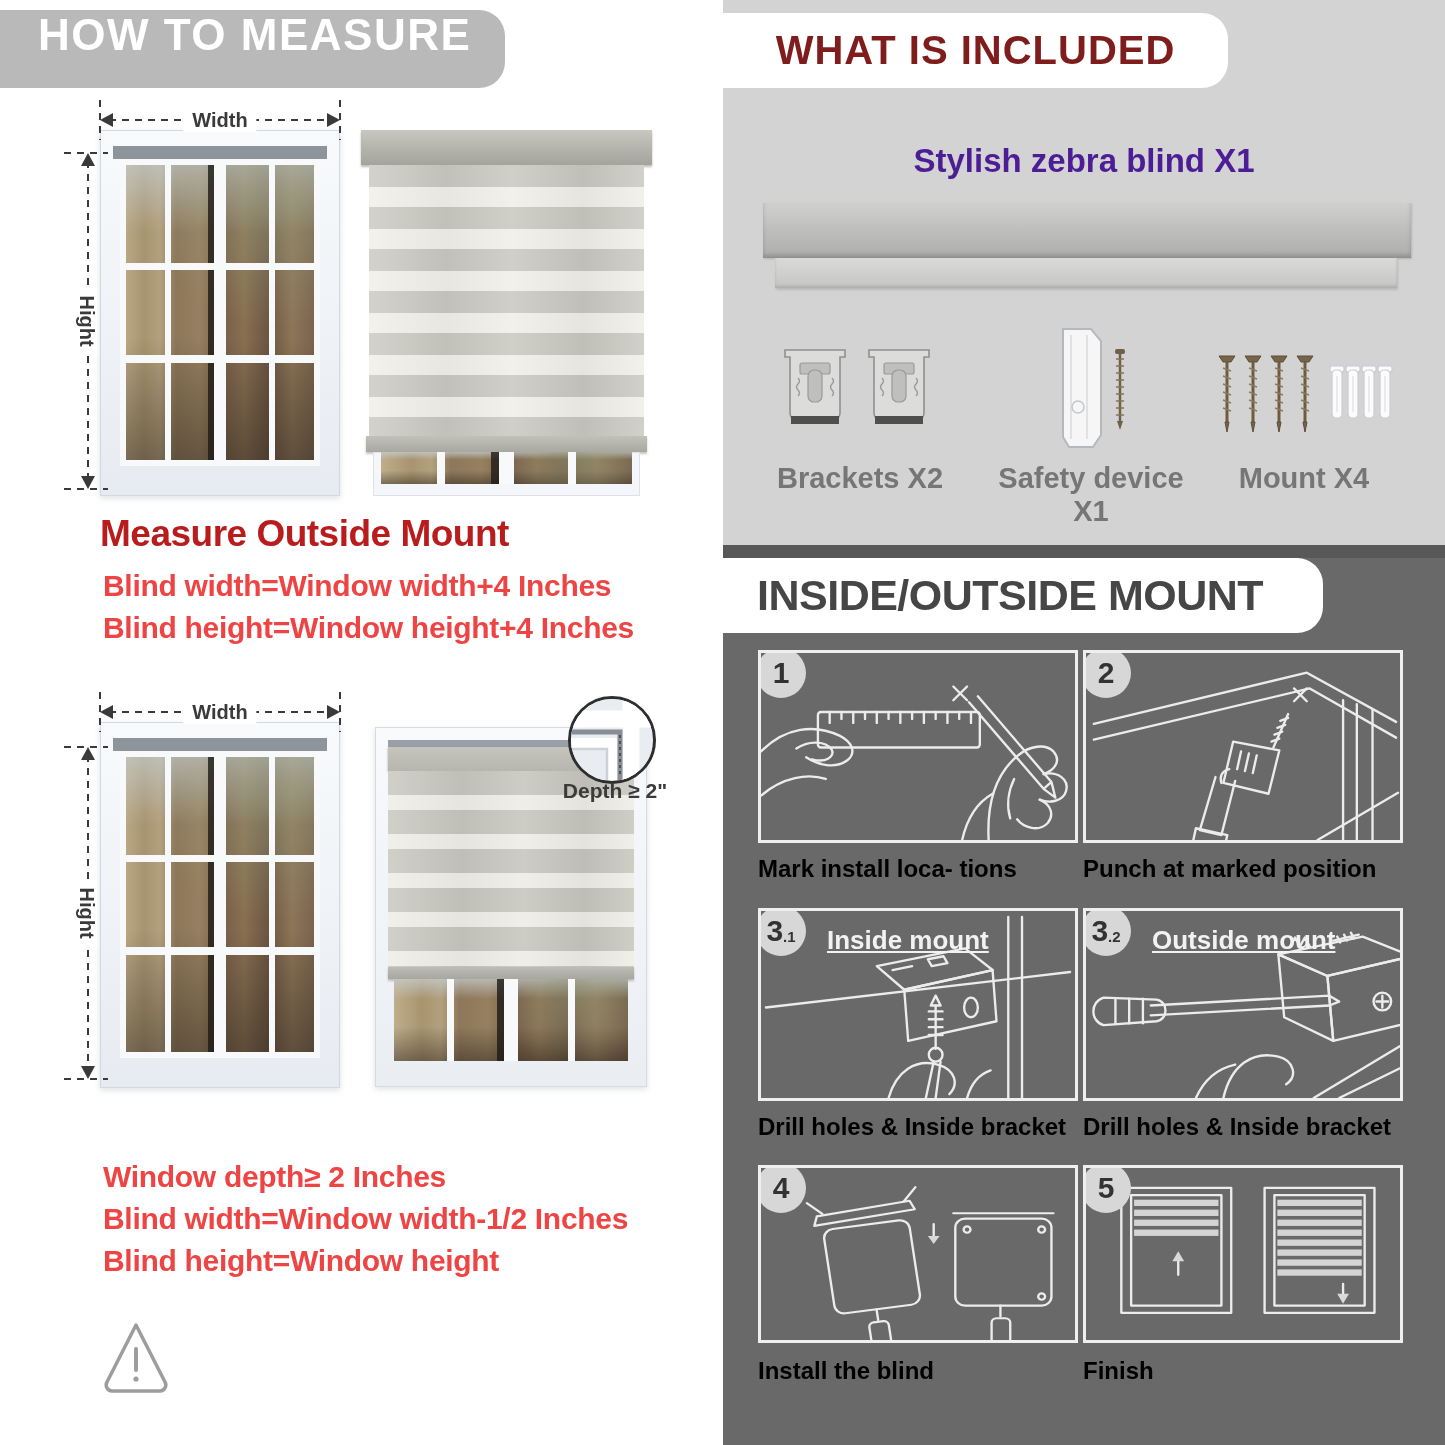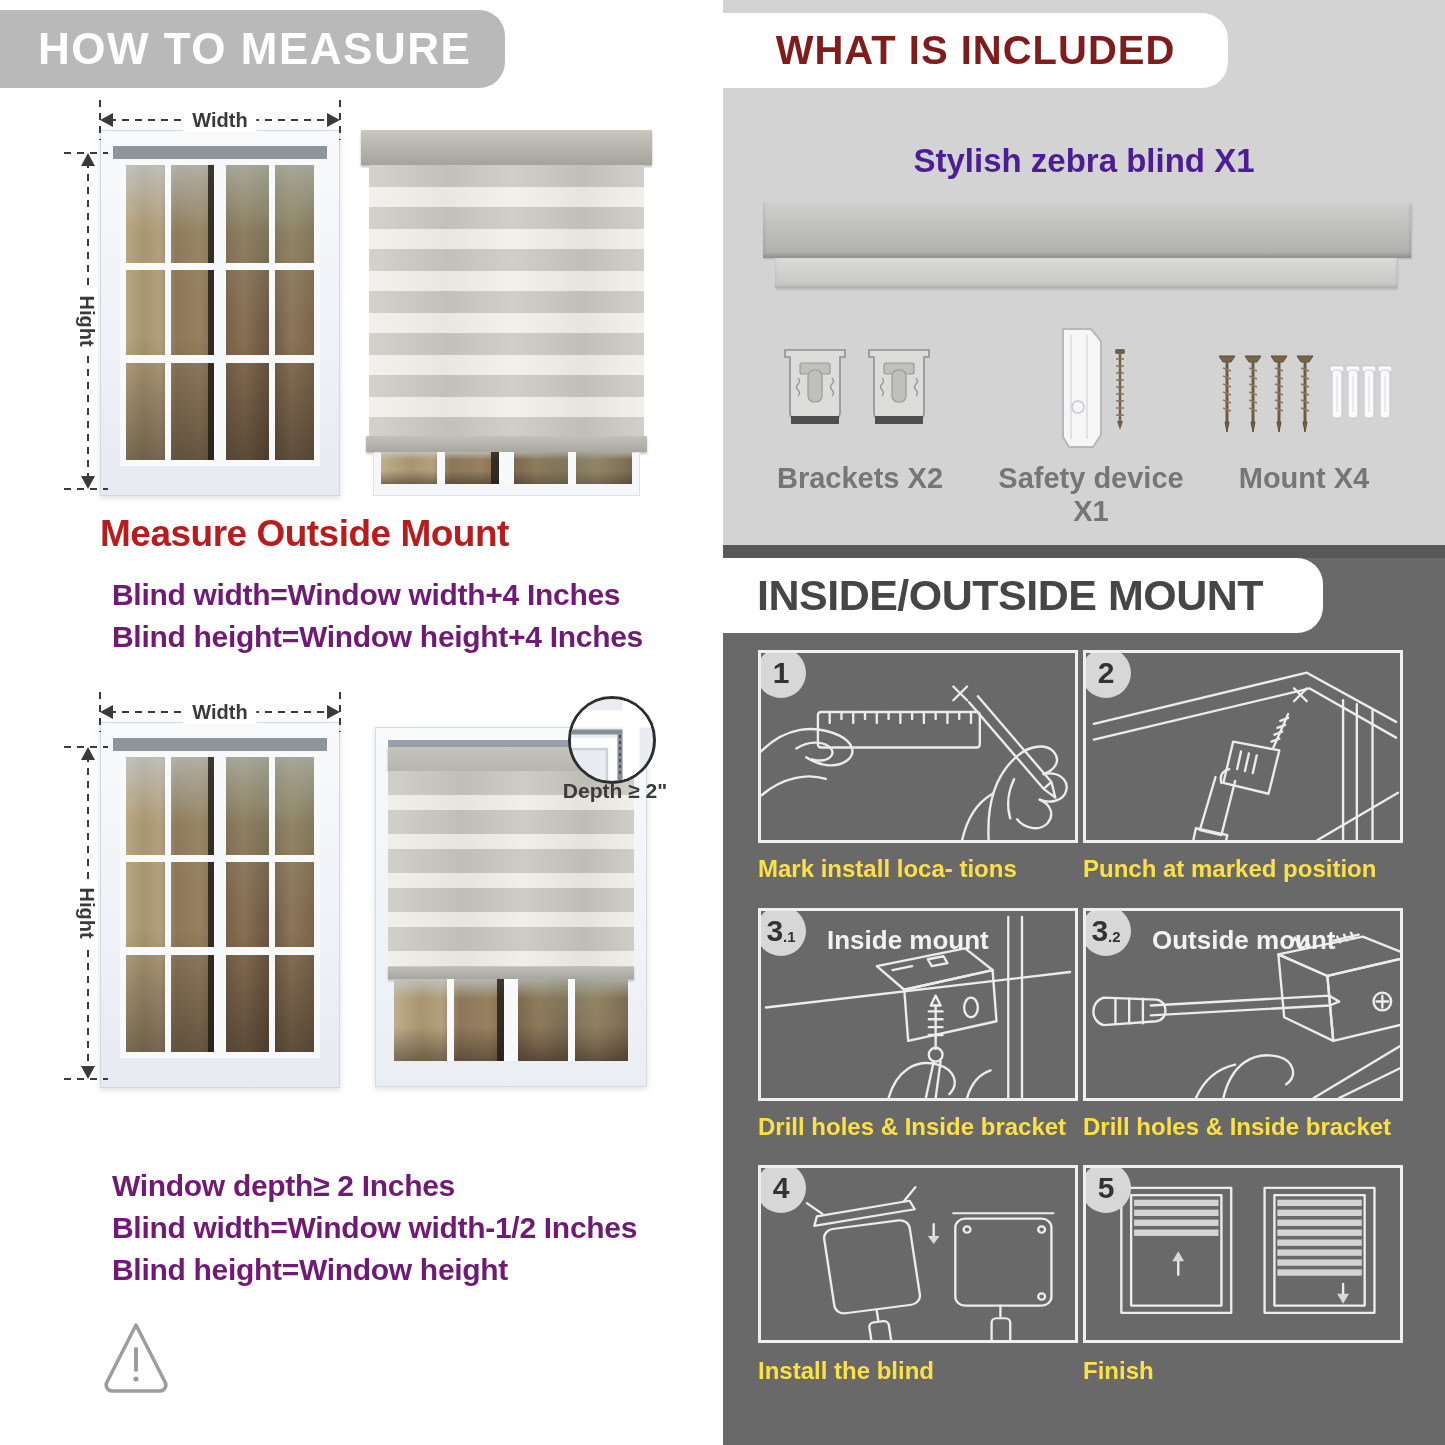--- a/index.html
+++ b/index.html
@@ -2,21 +2,21 @@
 <html><head>
 <meta charset="utf-8">
 <style>
   html,body{margin:0;padding:0;background:#fff;}
   #canvas{position:relative;width:1445px;height:1445px;background:#ffffff;overflow:hidden;
           font-family:"Liberation Sans", sans-serif;}
   *{box-sizing:border-box;}
 
   
   .htm-box{position:absolute;left:0;top:10px;width:505px;height:78px;background:#b9b9b9;
-           border-radius:0 26px 26px 0;display:flex;align-items:center;padding-left:38px;}
+           border-radius:0 26px 26px 0;display:flex;padding-left:38px;}
   .htm-box span{color:#ffffff;font-size:44px;font-weight:700;letter-spacing:1.5px;}
 
   .window{position:absolute;width:240px;height:366px;
           background:linear-gradient(180deg,#f8fafc,#e7ebf1);
           box-shadow:inset 0 0 0 1px #d3d9e2, 0 2px 6px rgba(120,130,145,.25);}
   .w-jamb{position:absolute;left:13px;right:13px;top:16px;height:13px;background:#8d949c;}
   .w-glass{position:absolute;left:20px;right:20px;top:29px;bottom:30px;}
   .photo{position:absolute;inset:0;background-color:#8d7355;background-image:
       linear-gradient(90deg, rgba(0,0,0,0) 0 44%, rgba(30,26,22,.8) 44% 47%, rgba(0,0,0,0) 47% 100%),
       radial-gradient(circle at 78% 16%, rgba(150,155,120,.55), rgba(150,155,120,0) 40%),
@@ -67,21 +67,21 @@
            background:linear-gradient(180deg,#bebdb5,#a8a79f);box-shadow:0 2px 2px rgba(90,90,85,.35);}
   .ib-photo{position:absolute;left:6px;right:6px;top:239px;bottom:0;}
 
   .callout{position:absolute;left:568px;top:696px;width:88px;height:88px;border-radius:50%;
            border:3.5px solid #2e2e2e;background:#eef1f5;overflow:hidden;}
   .callout svg{display:block;}
   .depth-label{position:absolute;left:559px;top:779px;width:112px;text-align:center;
                font-size:21px;font-weight:700;color:#3b3b3b;}
 
   .measure-h{position:absolute;margin:0;font-size:37px;font-weight:700;color:#b91c1c;letter-spacing:-.5px;}
-  .measure-sub{position:absolute;margin:12px;font-size:30px;font-weight:700;color:#701a75;letter-spacing:-.3px;}
+  .measure-sub{position:absolute;margin:3px;font-size:30px;font-weight:700;color:#ef4444;letter-spacing:-.3px;}
 
   .warn-text{position:absolute;left:180px;top:1322px;width:452px;font-size:21.5px;line-height:1.38;
              color:#a0a0a0;font-weight:500;}
   .warn-tri{position:absolute;left:100px;top:1316px;}
 
   
   .panel-light{position:absolute;left:723px;top:0;width:722px;height:545px;background:#d3d3d3;}
   .inc-box{position:absolute;left:0;top:13px;width:505px;height:75px;background:#ffffff;
            border-radius:0 26px 26px 0;display:flex;align-items:center;justify-content:center;}
   .inc-box span{color:#7f1d1d;font-size:40px;font-weight:700;letter-spacing:1px;}
@@ -113,22 +113,22 @@
   .mount-box{position:absolute;left:0;top:13px;width:600px;height:75px;background:#ffffff;
              border-radius:0 26px 26px 0;display:flex;align-items:center;padding-left:34px;}
   .mount-box span{color:#464646;font-size:43px;font-weight:700;letter-spacing:-.5px;}
 
   .step-box{position:absolute;width:320px;border:3px solid #efefef;overflow:hidden;}
   .step-box svg{display:block;width:100%;height:100%;}
   .badge{position:absolute;left:-5px;top:-5px;width:50px;height:50px;border-radius:50%;
          background:#d7d7d7;display:flex;align-items:center;justify-content:center;z-index:2;}
   .badge-num{font-size:30px;font-weight:700;color:#333333;}
   .badge-sub{font-size:15px;font-weight:700;color:#333333;margin-top:10px;}
-  .step-label{position:absolute;left:66px;top:14px;font-size:26px;font-weight:700;color:#f2f2f2;z-index:2;}
-  .caption{position:absolute;width:330px;font-size:24px;font-weight:700;color:#fde047;}
+  .step-label{position:absolute;left:66px;top:14px;font-size:26px;font-weight:700;color:#f2f2f2;z-index:2;text-decoration:underline;}
+  .caption{position:absolute;width:330px;font-size:24px;font-weight:700;color:#000000;}
   .art path,.art line,.art rect,.art circle,.art ellipse,.art polyline{
      stroke:#ececec;stroke-width:2.4;fill:none;stroke-linecap:round;stroke-linejoin:round;}
   .art .fill{fill:#d9d9d9;stroke:none;}
   .art .fillst{fill:#d4d4d4;stroke:none;}
   .tri{fill:none;stroke:#9d9d9d;stroke-width:3.5;stroke-linejoin:round;}
   .bang{stroke:#9d9d9d;stroke-width:4;stroke-linecap:round;}
 </style>
 </head>
 <body>
 

